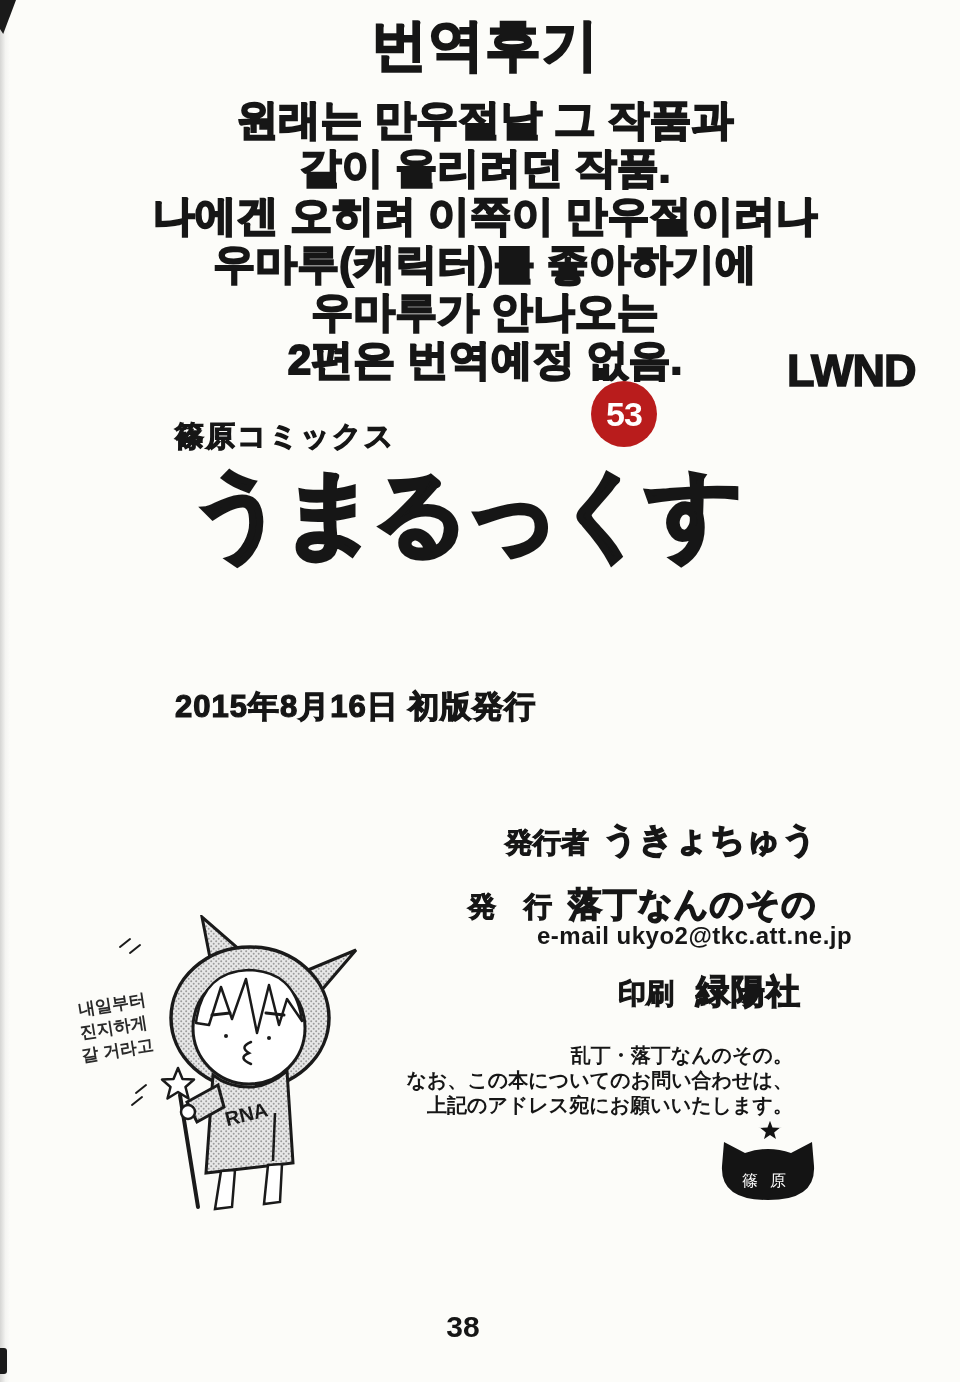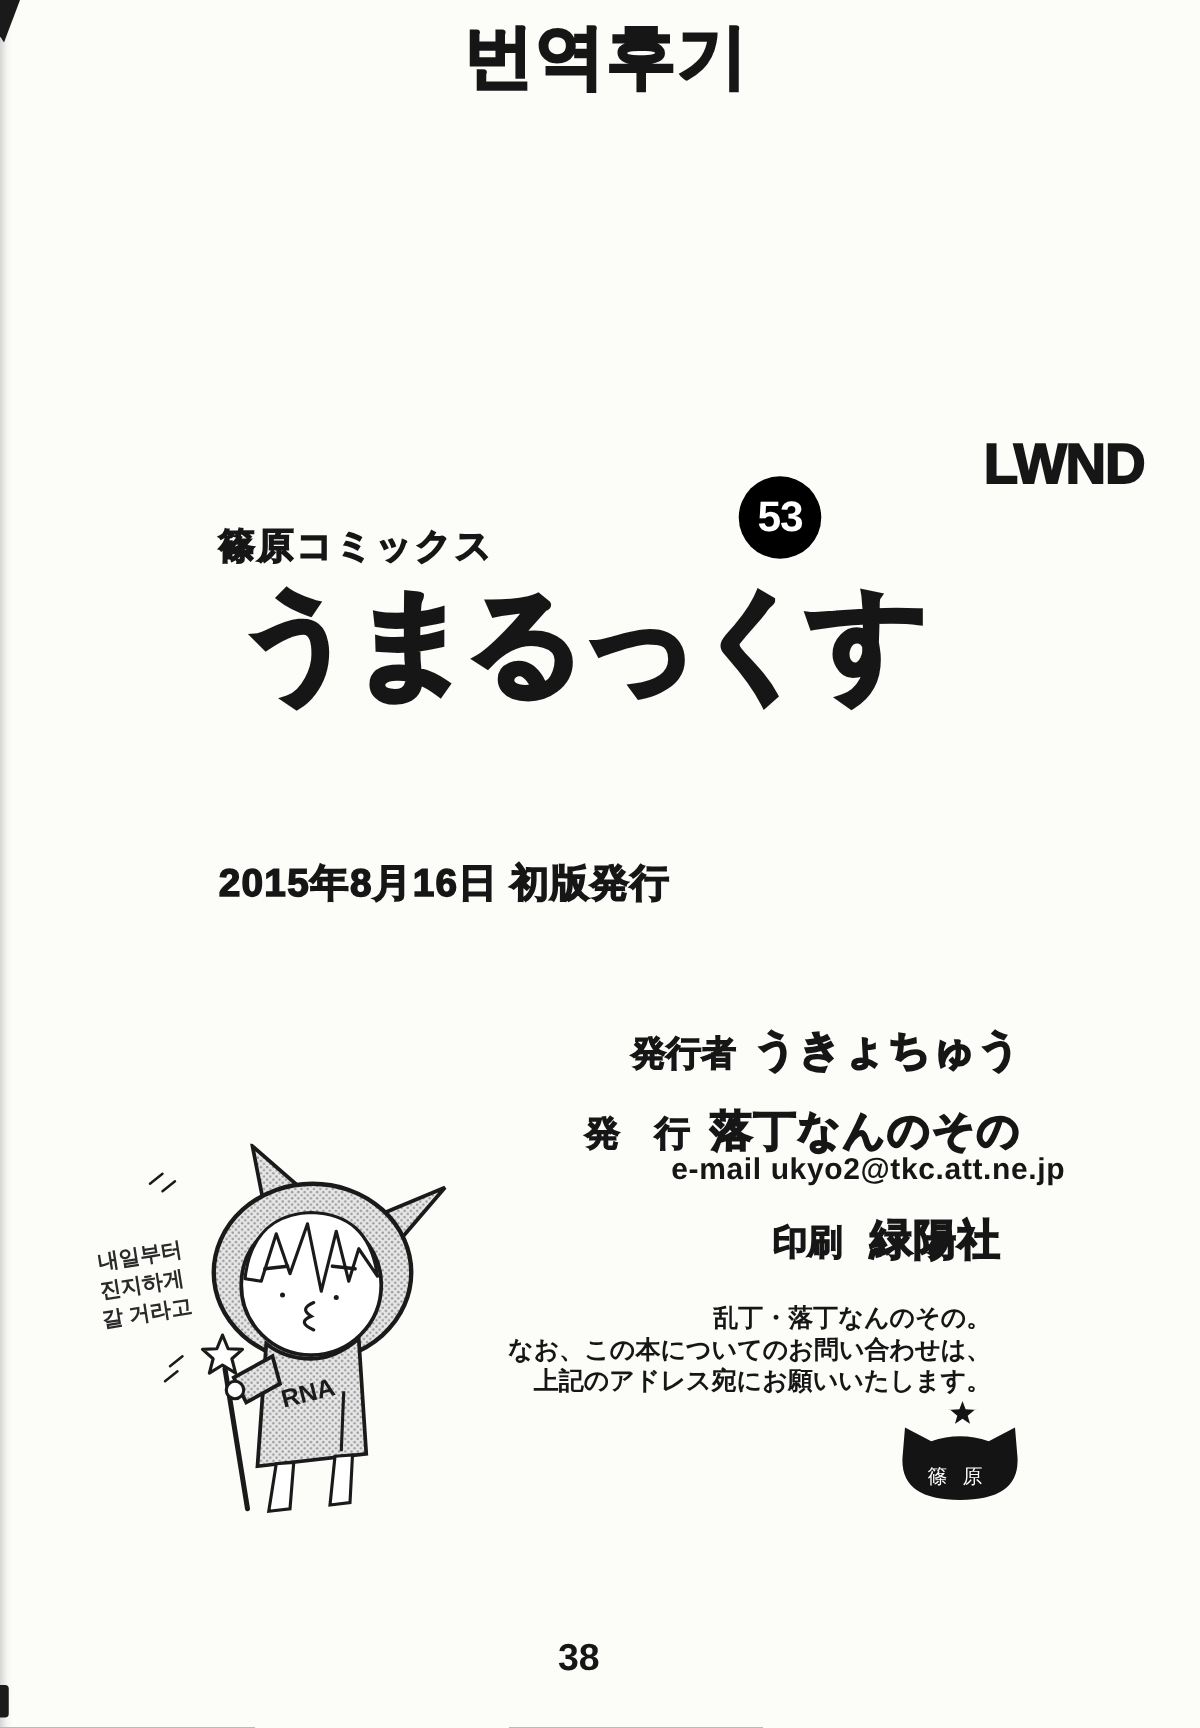--- a/index.html
+++ b/index.html
@@ -7,21 +7,21 @@
     position:relative;width:960px;height:1382px;margin:0 auto;
     background:#fcfcf9;overflow:hidden;
     font-family:"Liberation Sans", sans-serif;color:#161616;
   }
   .abs{position:absolute;}
   .ctr{left:25px;width:920px;text-align:center;}
   .kr-title{font-size:56px;font-weight:900;-webkit-text-stroke:2px #161616;letter-spacing:1px;}
   .kr-line{font-size:42px;font-weight:900;-webkit-text-stroke:2px #161616;white-space:nowrap;line-height:48px;}
   .watermark{font-size:45px;font-weight:800;-webkit-text-stroke:1.5px #161616;letter-spacing:-1px;}
   .badge{
-    width:66px;height:66px;border-radius:50%;background:#000000;
+    width:66px;height:66px;border-radius:50%;background:#b91c1c;
     display:flex;align-items:center;justify-content:center;
   }
   .badge span{color:#fff;font-size:34px;font-weight:900;letter-spacing:-1px;}
   .imprint{font-size:29px;font-weight:800;-webkit-text-stroke:1.2px #161616;letter-spacing:2px;}
   .big-title{font-size:95px;font-weight:900;-webkit-text-stroke:4px #161616;letter-spacing:-6px;white-space:nowrap;}
   .rating-row{display:flex;align-items:baseline;gap:14px;}
   .rating{font-size:42px;font-weight:900;-webkit-text-stroke:2px #161616;}
   .rating-romaji{font-size:24px;font-weight:700;}
   .edition{font-size:31px;font-weight:900;-webkit-text-stroke:1.2px #161616;letter-spacing:1px;}
   .colophon-label{font-size:28px;font-weight:800;-webkit-text-stroke:1px #161616;}
@@ -40,20 +40,28 @@
 <body>
 
 <div class="page">
 
   <div class="abs edge-left"></div>
   <div class="abs corner-tl"></div>
   <div class="abs corner-bl"></div>
 
   <div class="abs ctr kr-title" style="top:8px;">번역후기</div>
 
+  <div class="abs ctr" style="top:96px;">
+    <div class="kr-line">원래는 만우절날 그 작품과</div>
+    <div class="kr-line">같이 올리려던 작품.</div>
+    <div class="kr-line">나에겐 오히려 이쪽이 만우절이려나</div>
+    <div class="kr-line">우마루(캐릭터)를 좋아하기에</div>
+    <div class="kr-line">우마루가 안나오는</div>
+    <div class="kr-line">2편은 번역예정 없음.</div>
+  </div>
 
   <div class="abs watermark" style="left:787px;top:345px;">LWND</div>
 
   <div class="abs badge" style="left:591px;top:381px;">
     <span>53</span>
   </div>
 
   <div class="abs imprint" style="left:175px;top:417px;">篠原コミックス</div>
   <div class="abs big-title" style="left:170px;top:451px;margin-left:20px;">うまるっくす</div>
 

